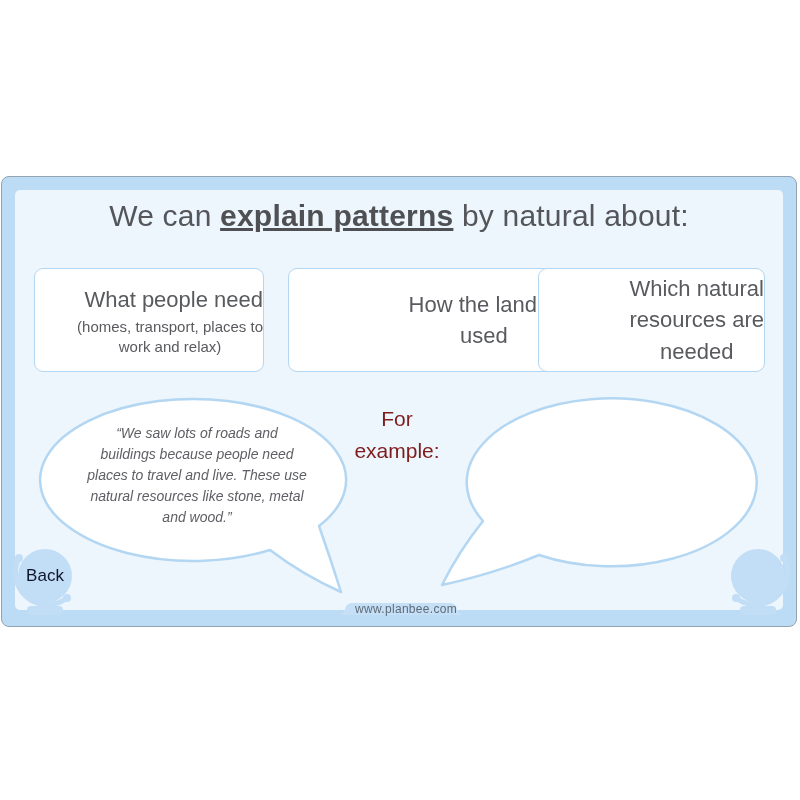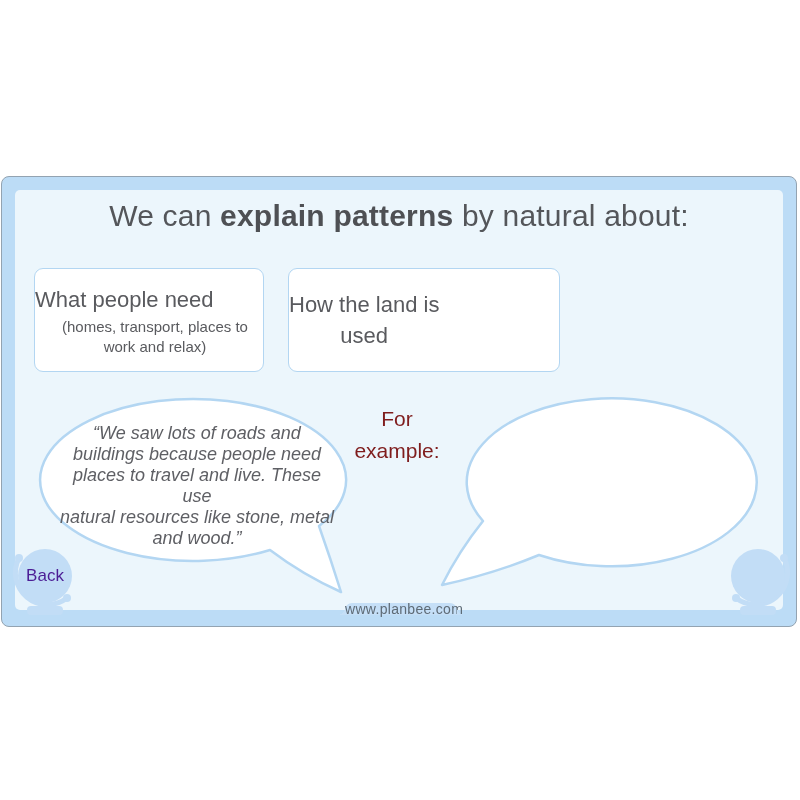--- a/index.html
+++ b/index.html
@@ -12,59 +12,59 @@
     background:#bcdcf6;border:1px solid #93a3b1;border-radius:8px;box-sizing:border-box;
   }
   .slide-inner{
     position:absolute;left:13px;top:13px;right:13px;bottom:16px;
     background:#ecf6fc;border-radius:5px;
   }
   .title{
     position:absolute;left:0;top:22px;width:100%;margin:0;
     text-align:center;font-size:30px;font-weight:400;color:#54565a;letter-spacing:.2px;
   }
-  .title strong{font-weight:700;color:#4e5054;}
+  .title strong{font-weight:700;color:#4e5054;text-decoration:underline;}
   .box{
     position:absolute;top:91px;height:104px;box-sizing:border-box;
     background:#ffffff;border:1.5px solid #b3d6f2;border-radius:9px;
-    display:flex;flex-direction:column;align-items:flex-start;justify-content:center;
+    display:flex;flex-direction:column;align-items:flex-end;justify-content:center;
     color:#595a5e;text-align:center;
   }
   .box-1{left:32px;width:230px;}
   .box-2{left:286px;width:272px;}
   .box-3{left:536px;width:227px;}
   .box-main{font-size:22px;line-height:1.42;white-space:pre-line;}
   .box-sub{font-size:15px;line-height:1.32;white-space:pre-line;margin-top:2px;margin-left:27px;}
   .for-example{
     position:absolute;left:330px;top:226px;width:130px;
     text-align:center;font-size:21px;line-height:1.5;color:#7f1d1d;white-space:pre-line;
   }
   .bubble-svg{position:absolute;}
   .bubble-svg.left{left:29px;top:217px;}
   .bubble-svg.right{left:429px;top:217px;}
   .bubble-text{
     position:absolute;text-align:center;font-style:italic;
-    font-size:18px;line-height:21px;color:#5e5f64;white-space:pre-line;
+    font-size:14px;line-height:21px;color:#5e5f64;white-space:pre-line;
   }
   .bubble-text.left{left:57px;top:246px;width:276px;}
   .bubble-text.right{left:462px;top:248px;width:296px;}
   .globe{position:absolute;width:80px;height:78px;}
   .globe.back{left:3px;top:363px;}
   .globe.next{left:716px;top:363px;}
   .globe-label{
     position:absolute;width:54px;height:54px;top:372px;
     display:flex;align-items:center;justify-content:center;
-    font-size:17px;color:#4c1d95;cursor:pointer;
+    font-size:17px;color:#0f172a;cursor:pointer;
   }
   .globe-label.back{left:16px;}
   .globe-label.next{left:729px;}
   .footer-tab{
     position:absolute;left:343px;top:426px;width:112px;height:12px;
     background:#c5dff7;border-radius:7px 7px 0 0;
-    text-align:left;font-size:14px;line-height:12px;color:#5e6b76;letter-spacing:.3px;
+    text-align:right;font-size:12px;line-height:12px;color:#5e6b76;letter-spacing:.3px;
   }
   .footer-tab::before,.footer-tab::after{
     content:"";position:absolute;bottom:0;width:8px;height:8px;
   }
   .footer-tab::before{left:-8px;background:radial-gradient(circle at 0 0, rgba(0,0,0,0) 8px, #c5dff7 8px);}
   .footer-tab::after{right:-8px;background:radial-gradient(circle at 8px 0, rgba(0,0,0,0) 8px, #c5dff7 8px);}
 </style>
 </head>
 <body>
 
@@ -74,20 +74,25 @@
   <h1 class="title"><span>We can </span><strong>explain patterns</strong><span> by natural about:</span></h1>
 
   <div class="box box-1">
     <div class="box-main">What people need</div>
     <div class="box-sub">(homes, transport, places to
 work and relax)</div>
   </div>
   <div class="box box-2">
     <div class="box-main">How the land is
 used</div>
+  </div>
+  <div class="box box-3">
+    <div class="box-main">Which natural
+resources are
+needed</div>
   </div>
 
   <div class="for-example">For
 example:</div>
 
   <svg class="bubble-svg left" width="320" height="202" viewBox="0 0 320 202">
     <path d="M 239 156 A 153 81 0 1 1 288 132 Q 300 166 310 198 Q 272 181 239 156 Z" fill="#ffffff" stroke="#b3d6f2" stroke-width="2.5" stroke-linejoin="round"></path>
   </svg>
   <div class="bubble-text left">“We saw lots of roads and
 buildings because people need

